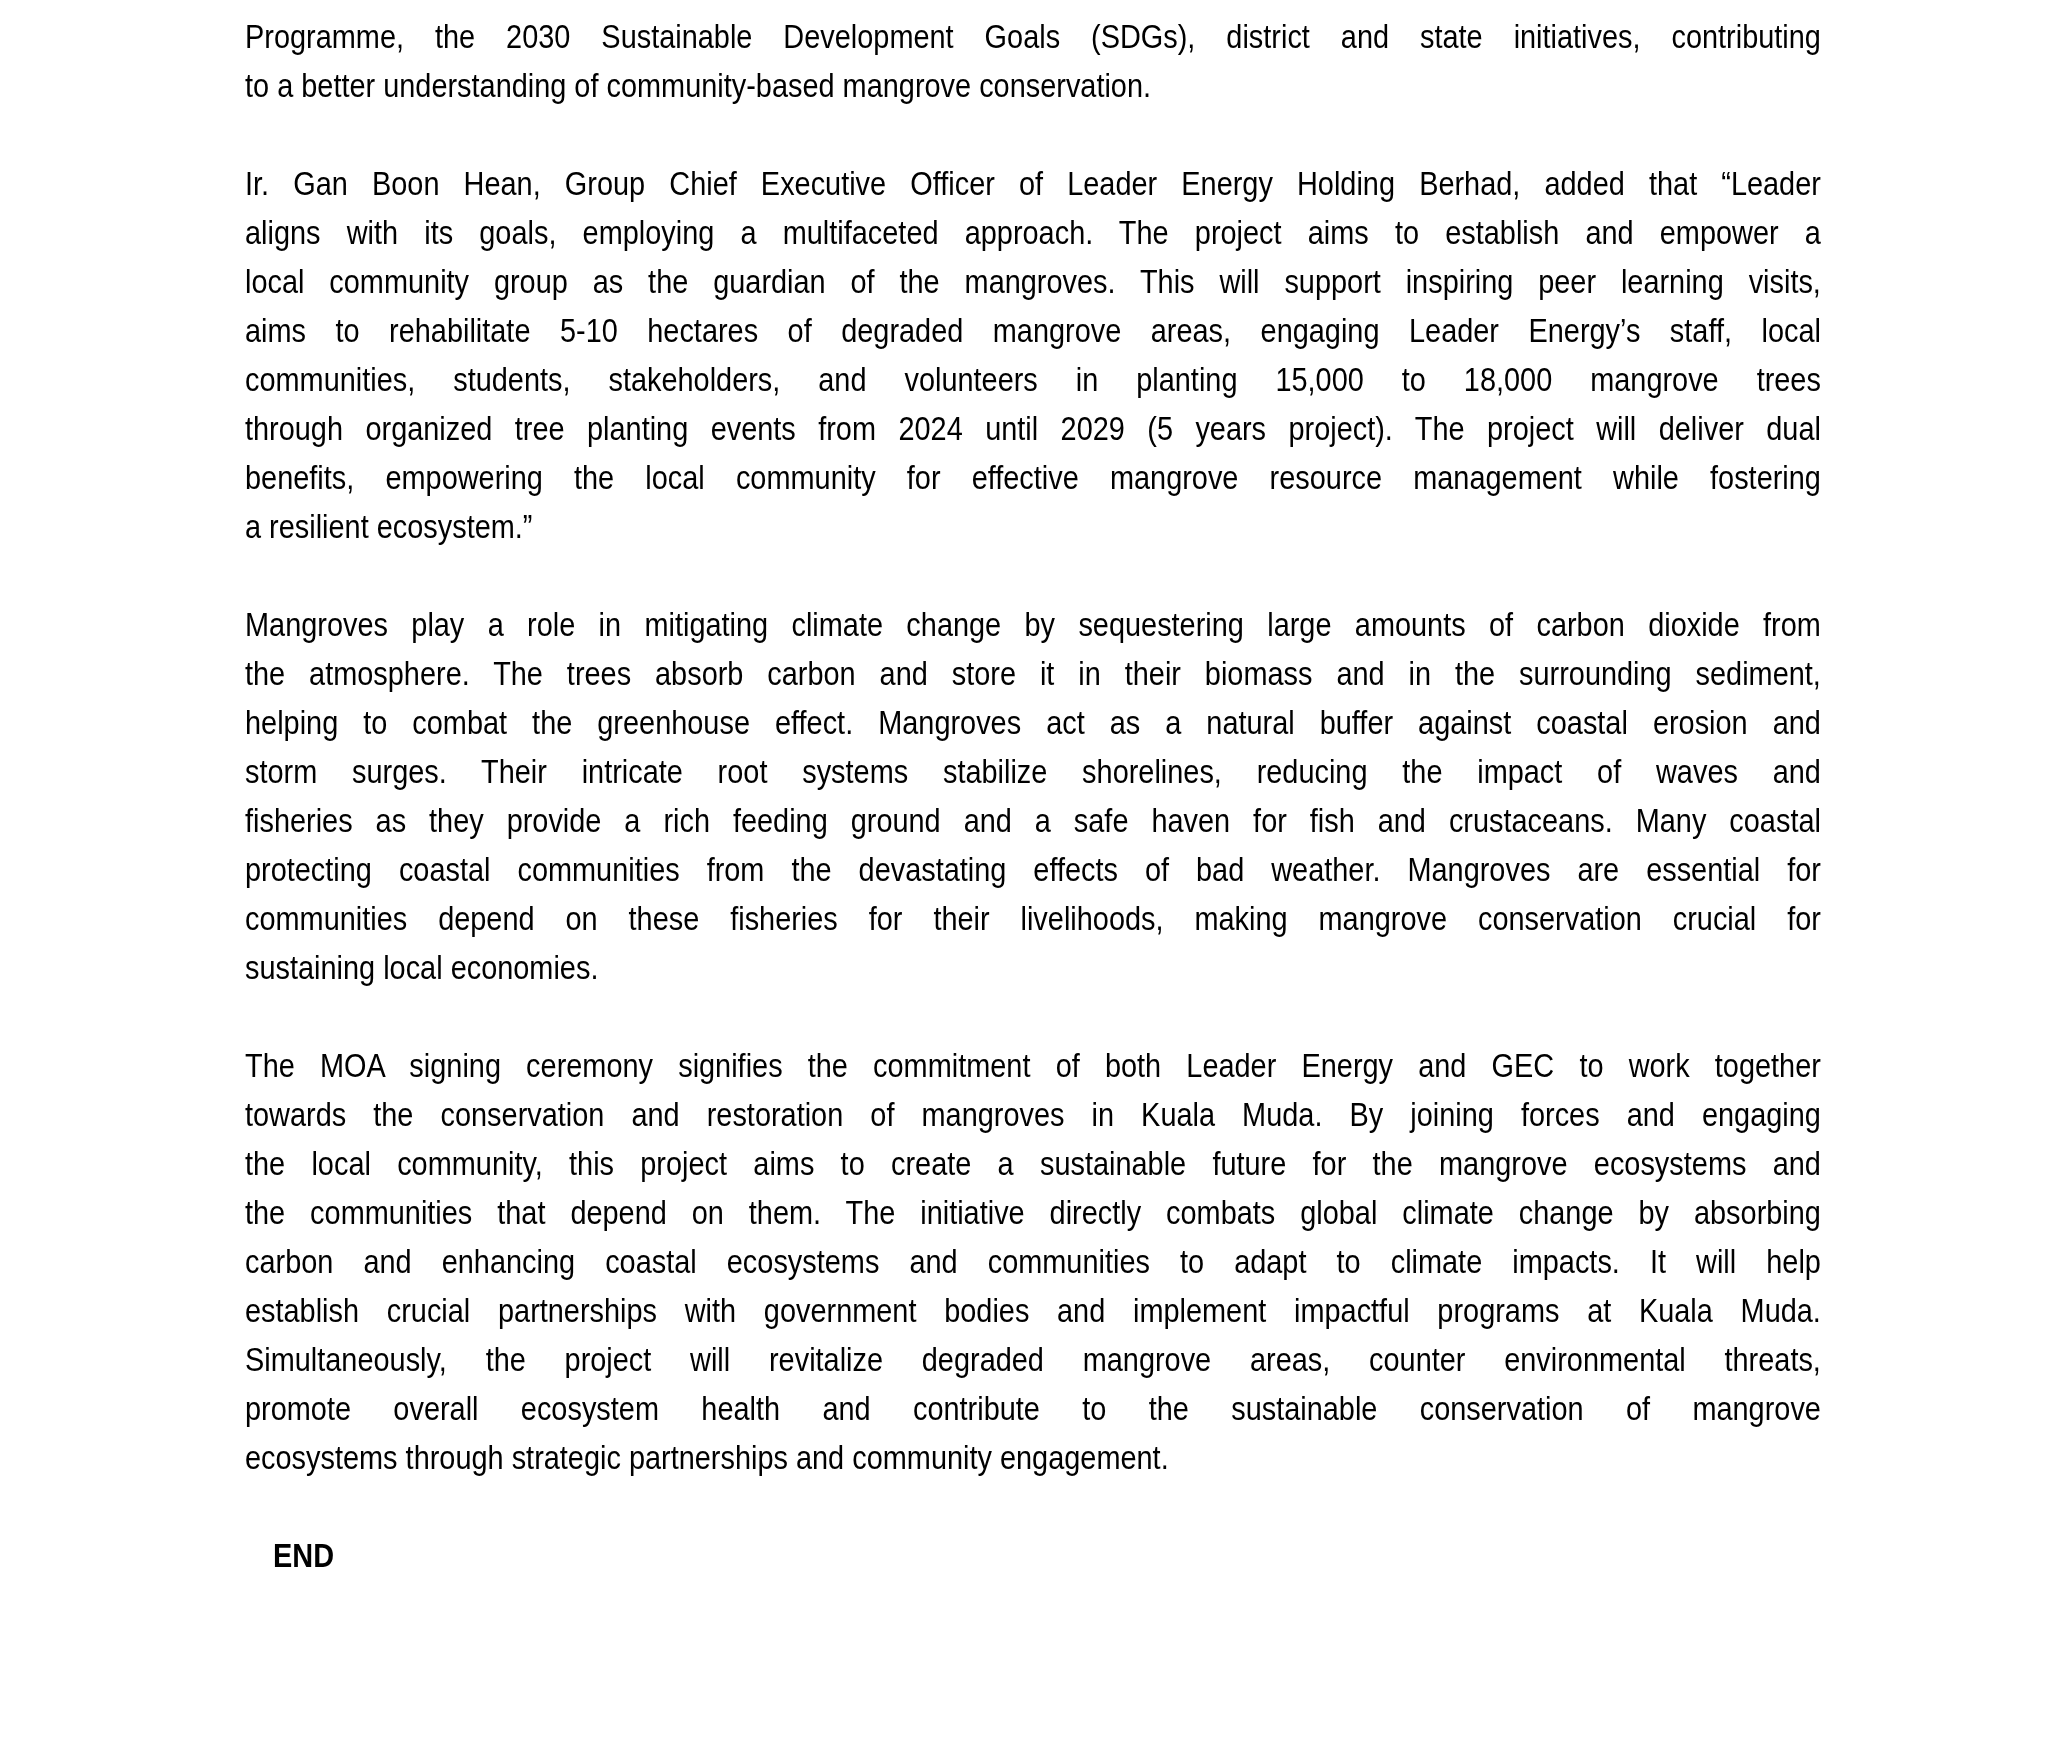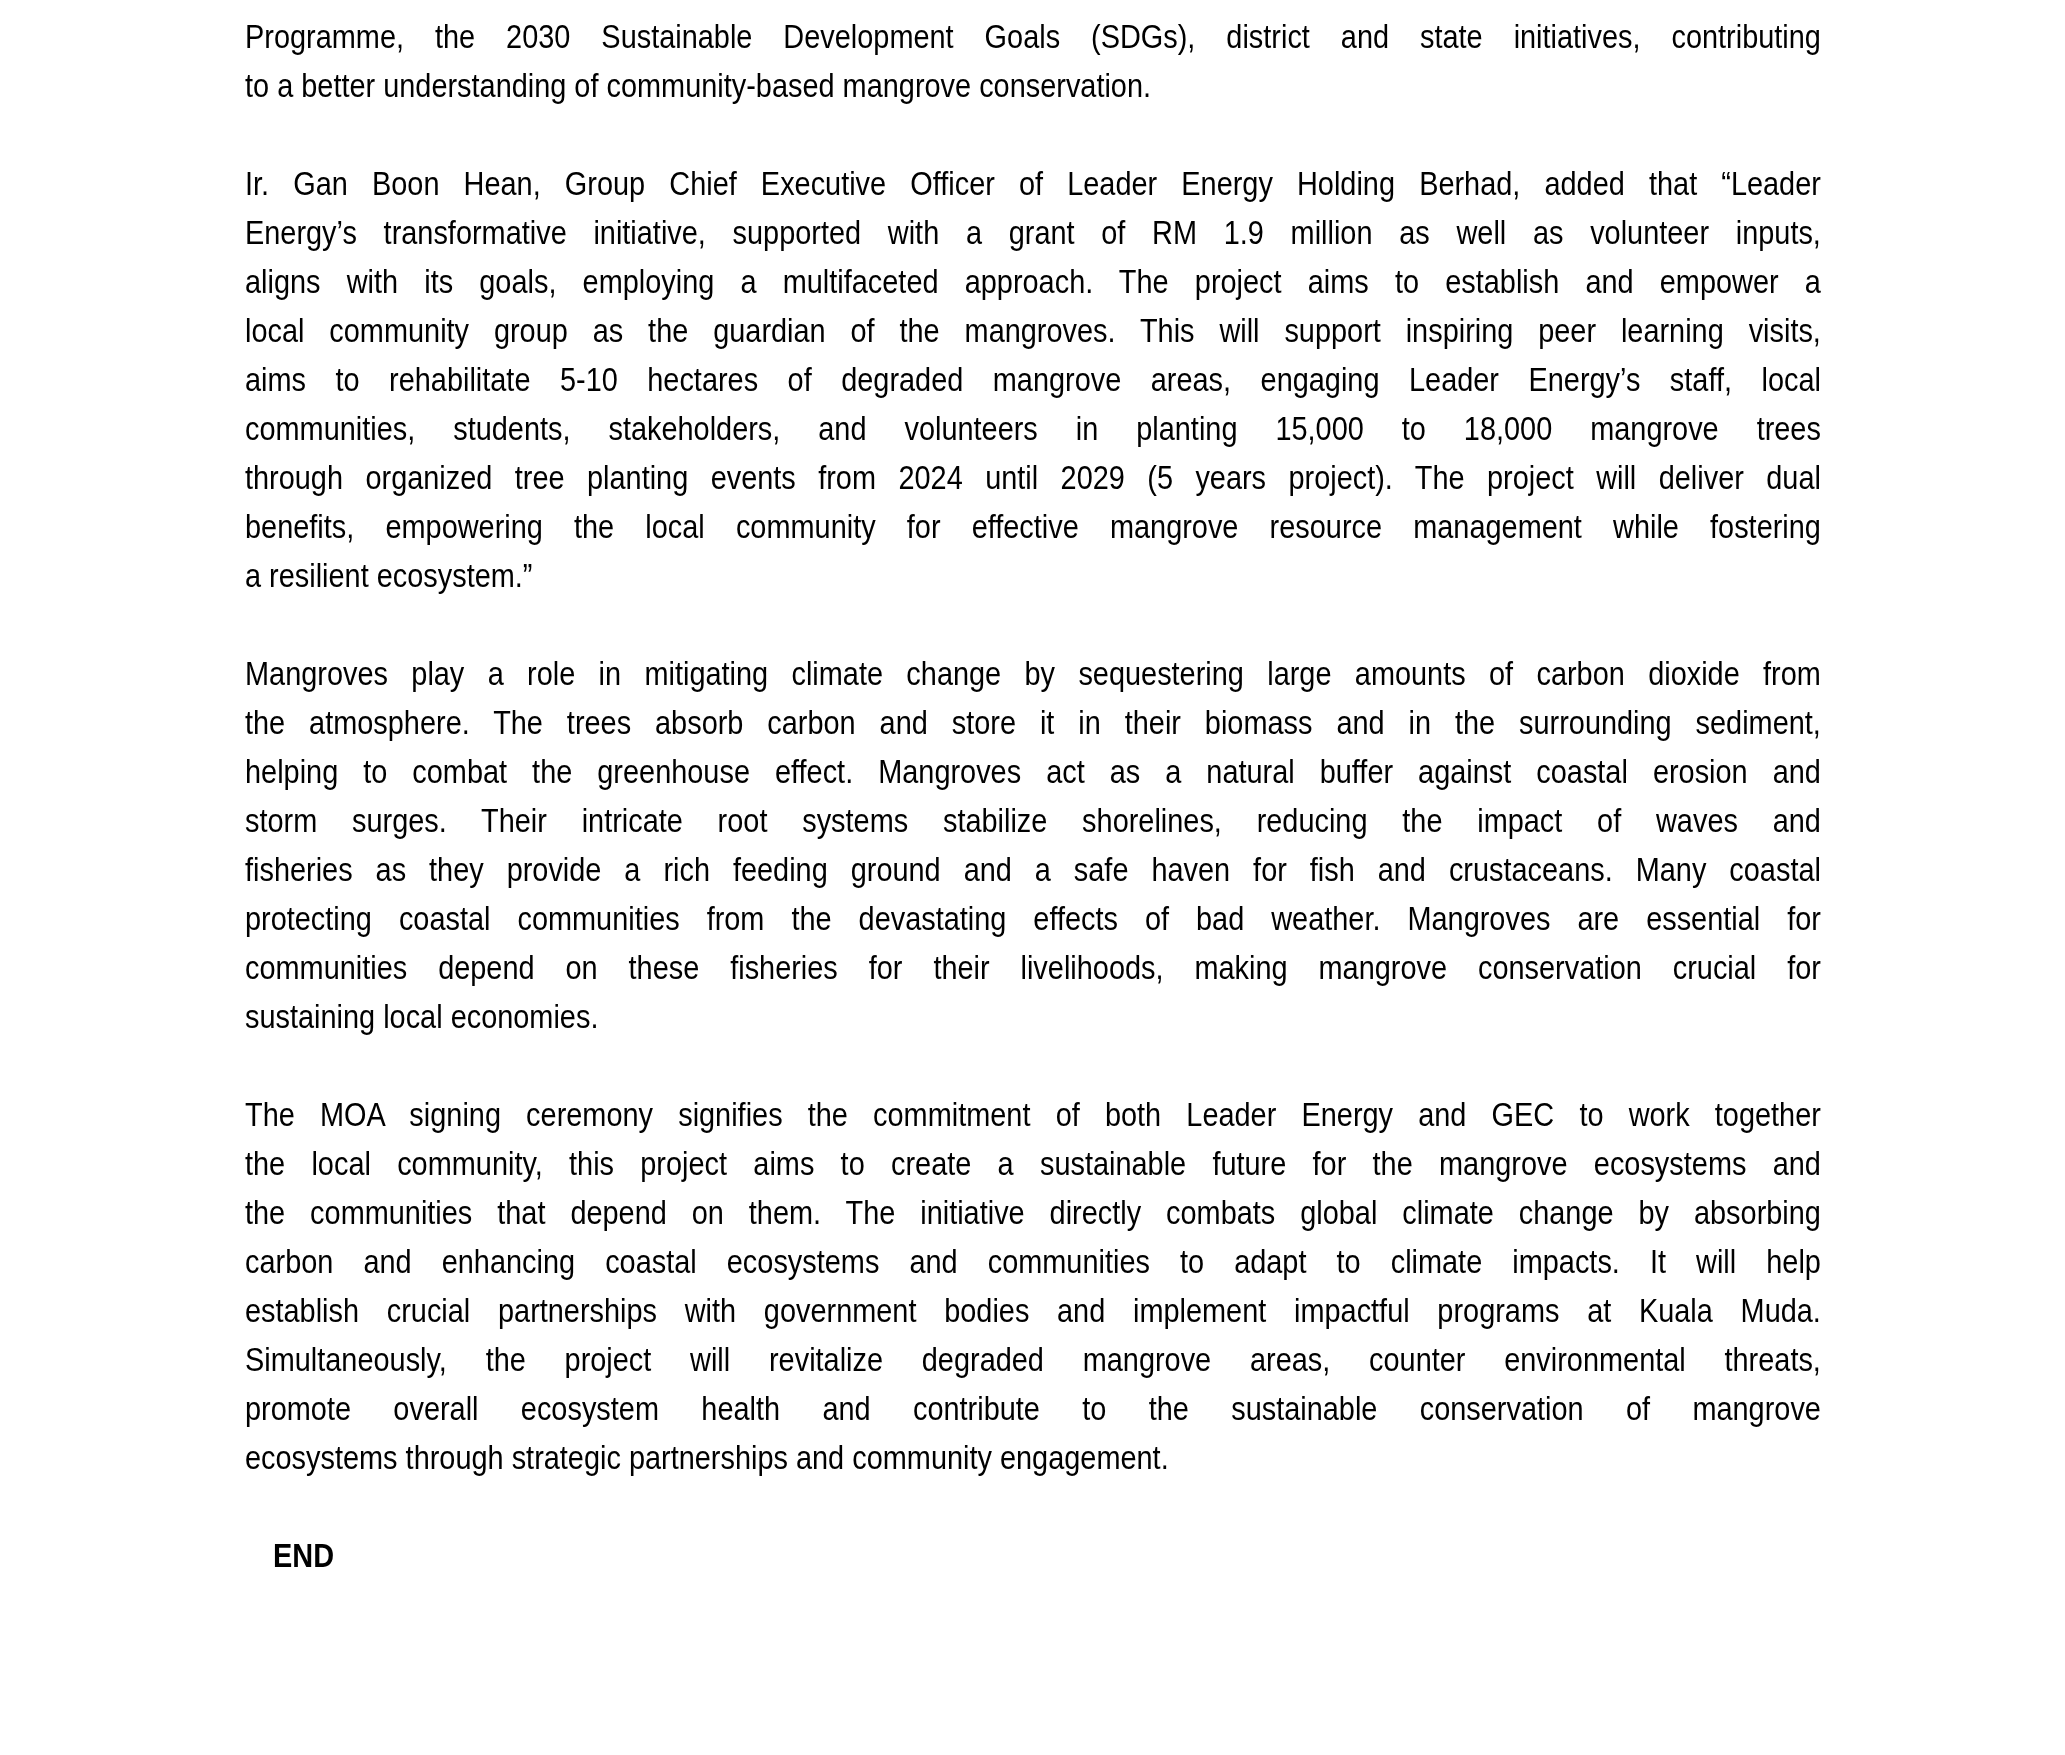--- a/index.html
+++ b/index.html
@@ -69,23 +69,20 @@
         <span class="inner">to a better understanding of community-based mangrove conservation.</span>
       </div>
   </div>
   <div class="blank"></div>
 
   <div class="para">
     <div class="line">
         <span class="inner">Ir. Gan Boon Hean, Group Chief Executive Officer of Leader Energy Holding Berhad, added that “Leader</span>
       </div>
     <div class="line">
-        <span class="inner">Energy’s transformative initiative, supported with a grant of RM 1.9 million as well as volunteer inputs,</span>
-      </div>
-    <div class="line">
         <span class="inner">aligns with its goals, employing a multifaceted approach. The project aims to establish and empower a</span>
       </div>
     <div class="line">
         <span class="inner">local community group as the guardian of the mangroves. This will support inspiring peer learning visits,</span>
       </div>
     <div class="line">
         <span class="inner">aims to rehabilitate 5-10 hectares of degraded mangrove areas, engaging Leader Energy’s staff, local</span>
       </div>
     <div class="line">
         <span class="inner">communities, students, stakeholders, and volunteers in planting 15,000 to 18,000 mangrove trees</span>
@@ -128,20 +125,23 @@
         <span class="inner">sustaining local economies.</span>
       </div>
   </div>
   <div class="blank"></div>
 
   <div class="para">
     <div class="line">
         <span class="inner">The MOA signing ceremony signifies the commitment of both Leader Energy and GEC to work together</span>
       </div>
     <div class="line">
+        <span class="inner">towards the conservation and restoration of mangroves in Kuala Muda. By joining forces and engaging</span>
+      </div>
+    <div class="line">
         <span class="inner">the local community, this project aims to create a sustainable future for the mangrove ecosystems and</span>
       </div>
     <div class="line">
         <span class="inner">the communities that depend on them. The initiative directly combats global climate change by absorbing</span>
       </div>
     <div class="line">
         <span class="inner">carbon and enhancing coastal ecosystems and communities to adapt to climate impacts. It will help</span>
       </div>
     <div class="line">
         <span class="inner">establish crucial partnerships with government bodies and implement impactful programs at Kuala Muda.</span>

